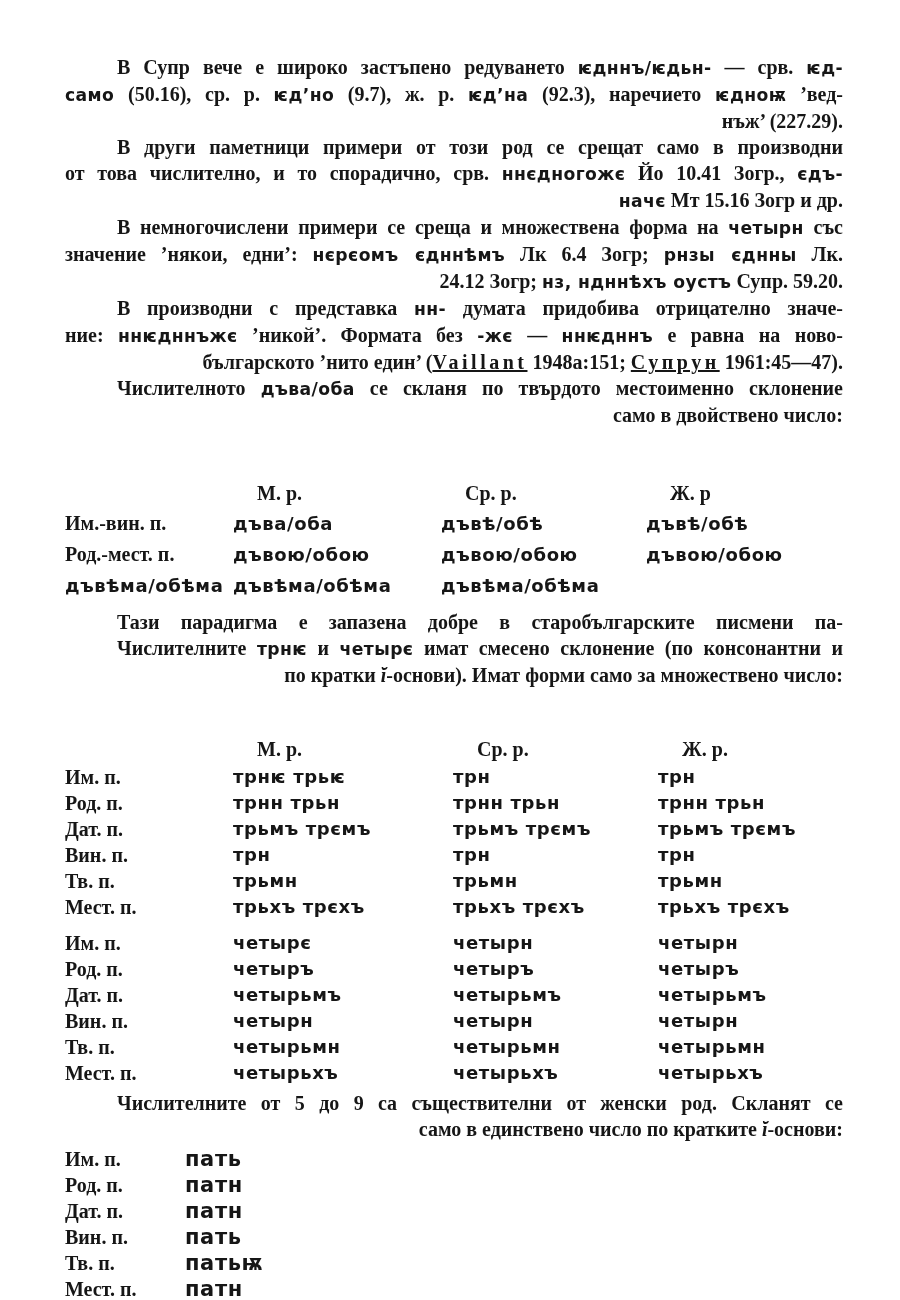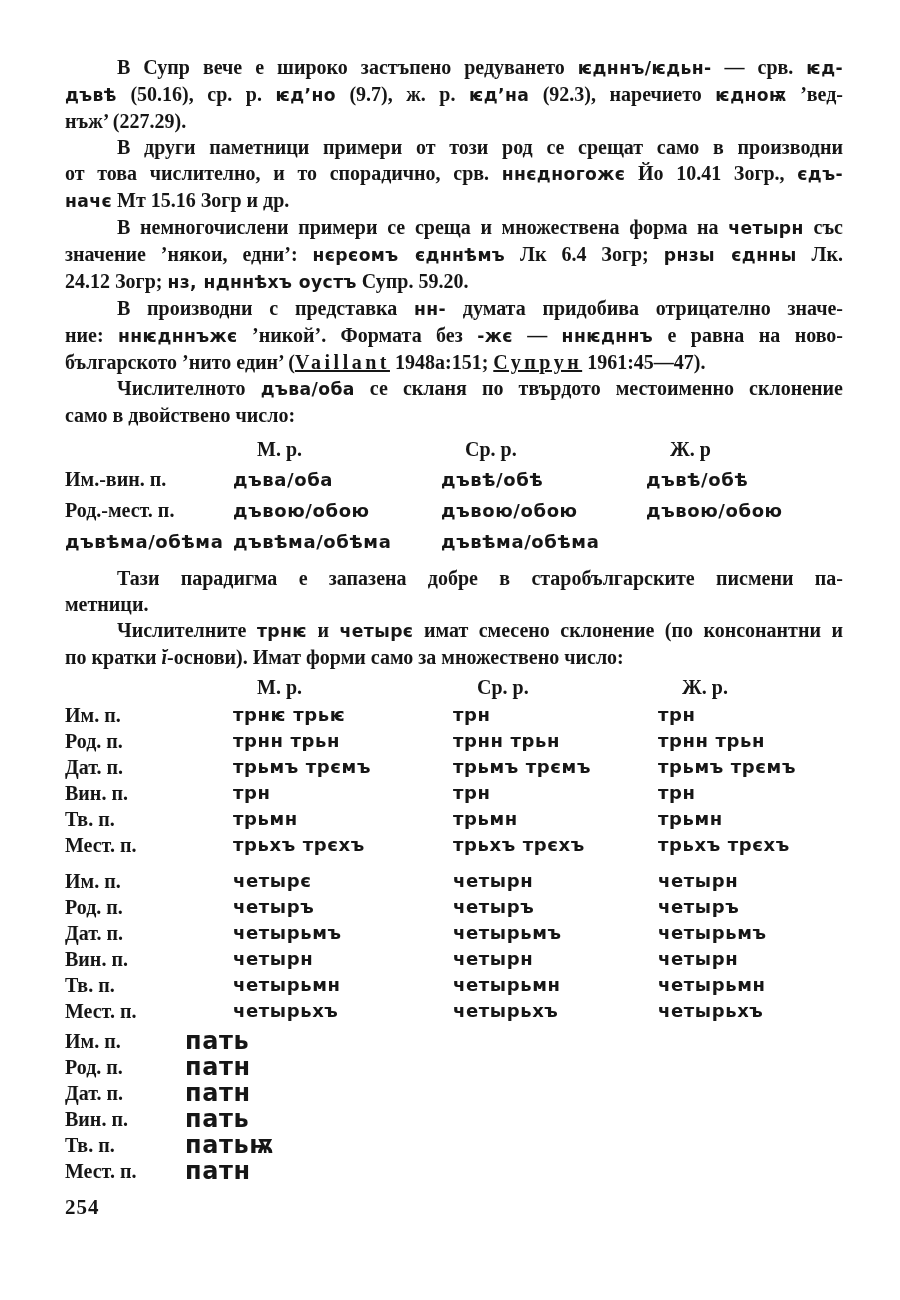--- a/index.html
+++ b/index.html
@@ -9,62 +9,62 @@
     font-family:"Liberation Serif", serif;
     font-weight:700;
     color:#161616;
     overflow:hidden;
   }
   .content{
     padding:54px 57px 0 65px;
     font-size:20px;
     line-height:26px;
   }
-  .para .line{min-height:26px;}
+  .para .line{min-height:26px;text-align:right;}
   .para .line.jl{text-align:justify;text-align-last:justify;}
   .para .line:first-child{text-indent:52px;}
   
   .ocs{
     font-family:"DejaVu Sans", sans-serif;
     font-weight:700;
     font-size:0.86em;
     letter-spacing:0.4px;
   }
   .sp{letter-spacing:3.5px;text-decoration:underline;}
   .it{font-style:italic;}
   
   .decl{margin:0;}
   .grid{display:grid;}
   .g2{grid-template-columns:168px 208px 205px 1fr;}
   .g2 .c{height:31px;line-height:31px;}
   .g34{grid-template-columns:168px 220px 205px 1fr;}
   .g34 .c{height:26px;line-height:26px;}
-  .hdrrow .c{height:30px;line-height:30px;}
+  .hdrrow .c{height:30px;line-height:30px;margin-top:44px;}
   .hdr{padding-left:24px;}
   .grid .val.ocs{font-size:18px;letter-spacing:0.6px;}
   .gap{margin-top:10px;}
   #t2{margin:6px 0 8px;}
   #t34{margin:2px 0 4px;}
   .g5{grid-template-columns:120px 1fr;margin-top:4px;}
   .g5 .c{height:26px;line-height:26px;}
-  .g5 .val.ocs{font-size:24px;letter-spacing:0.6px;}
+  .g5 .val.ocs{font-size:21px;letter-spacing:0.6px;}
   .pageno{
     text-align:left;
     margin-top:10px;
     font-size:21px;
     letter-spacing:1px;
   }
 </style>
 </head>
 <body>
 
 <div class="content">
   <div class="para">
       <div class="line jl">В Супр вече е широко застъпено редуването <span class="ocs">ѥдннъ/ѥдьн-</span> — срв. <span class="ocs">ѥд-</span></div>
-      <div class="line jl"><span class="ocs">дъвѣ</span> (50.16), ср. р. <span class="ocs">ѥд’но</span> (9.7), ж. р. <span class="ocs">ѥд’на</span> (92.3), наречието <span class="ocs">ѥдноѭ</span> ’вед-</div>
+      <div class="line jl"><span class="ocs">само</span> (50.16), ср. р. <span class="ocs">ѥд’но</span> (9.7), ж. р. <span class="ocs">ѥд’на</span> (92.3), наречието <span class="ocs">ѥдноѭ</span> ’вед-</div>
       <div class="line">нъж’ (227.29).</div>
     </div>
   <div class="para">
       <div class="line jl">В други паметници примери от този род се срещат само в производни</div>
       <div class="line jl">от това числително, и то спорадично, срв. <span class="ocs">ннєдногожє</span> Йо 10.41 Зогр., <span class="ocs">єдъ-</span></div>
       <div class="line"><span class="ocs">начє</span> Мт 15.16 Зогр и др.</div>
     </div>
   <div class="para">
       <div class="line jl">В немногочислени примери се среща и множествена форма на <span class="ocs">четырн</span> със</div>
       <div class="line jl">значение ’някои, едни’: <span class="ocs">нєрєомъ єдннѣмъ</span> Лк 6.4 Зогр; <span class="ocs">рнзы єднны</span> Лк.</div>
@@ -97,21 +97,20 @@
         <div class="c val ocs">дъвою/обою</div>
         <div class="c val ocs">дъвою/обою</div>
         <div class="c val ocs">дъвѣма/обѣма</div>
         <div class="c val ocs">дъвѣма/обѣма</div>
         <div class="c val ocs">дъвѣма/обѣма</div>
       </div>
     </div>
 
   <div class="para">
       <div class="line jl">Тази парадигма е запазена добре в старобългарските писмени па-</div>
-      <div class="line">метници.</div>
     </div>
   <div class="para">
       <div class="line jl">Числителните <span class="ocs">трнѥ</span> и <span class="ocs">четырє</span> имат смесено склонение (по консонантни и</div>
       <div class="line">по кратки <span class="it">ĭ</span>-основи). Имат форми само за множествено число:</div>
     </div>
 
   <div class="decl" id="t34">
       <div class="grid g34 hdrrow">
         <div class="c lbl"></div>
         <div class="c hdr">М. р.</div>
@@ -165,20 +164,24 @@
         <div class="c val ocs">четырьмн</div>
         <div class="c val ocs">четырьмн</div>
         <div class="c val ocs">четырьмн</div>
         <div class="c lbl">Мест. п.</div>
         <div class="c val ocs">четырьхъ</div>
         <div class="c val ocs">четырьхъ</div>
         <div class="c val ocs">четырьхъ</div>
       </div>
     </div>
 
+  <div class="para">
+      <div class="line jl">Числителните от 5 до 9 са съществителни от женски род. Скланят се</div>
+      <div class="line">само в единствено число по кратките <span class="it">ĭ</span>-основи:</div>
+    </div>
 
   <div class="grid g5" id="t5">
       <div class="c lbl">Им. п.</div>
       <div class="c val ocs">пать</div>
       <div class="c lbl">Род. п.</div>
       <div class="c val ocs">патн</div>
       <div class="c lbl">Дат. п.</div>
       <div class="c val ocs">патн</div>
       <div class="c lbl">Вин. п.</div>
       <div class="c val ocs">пать</div>

